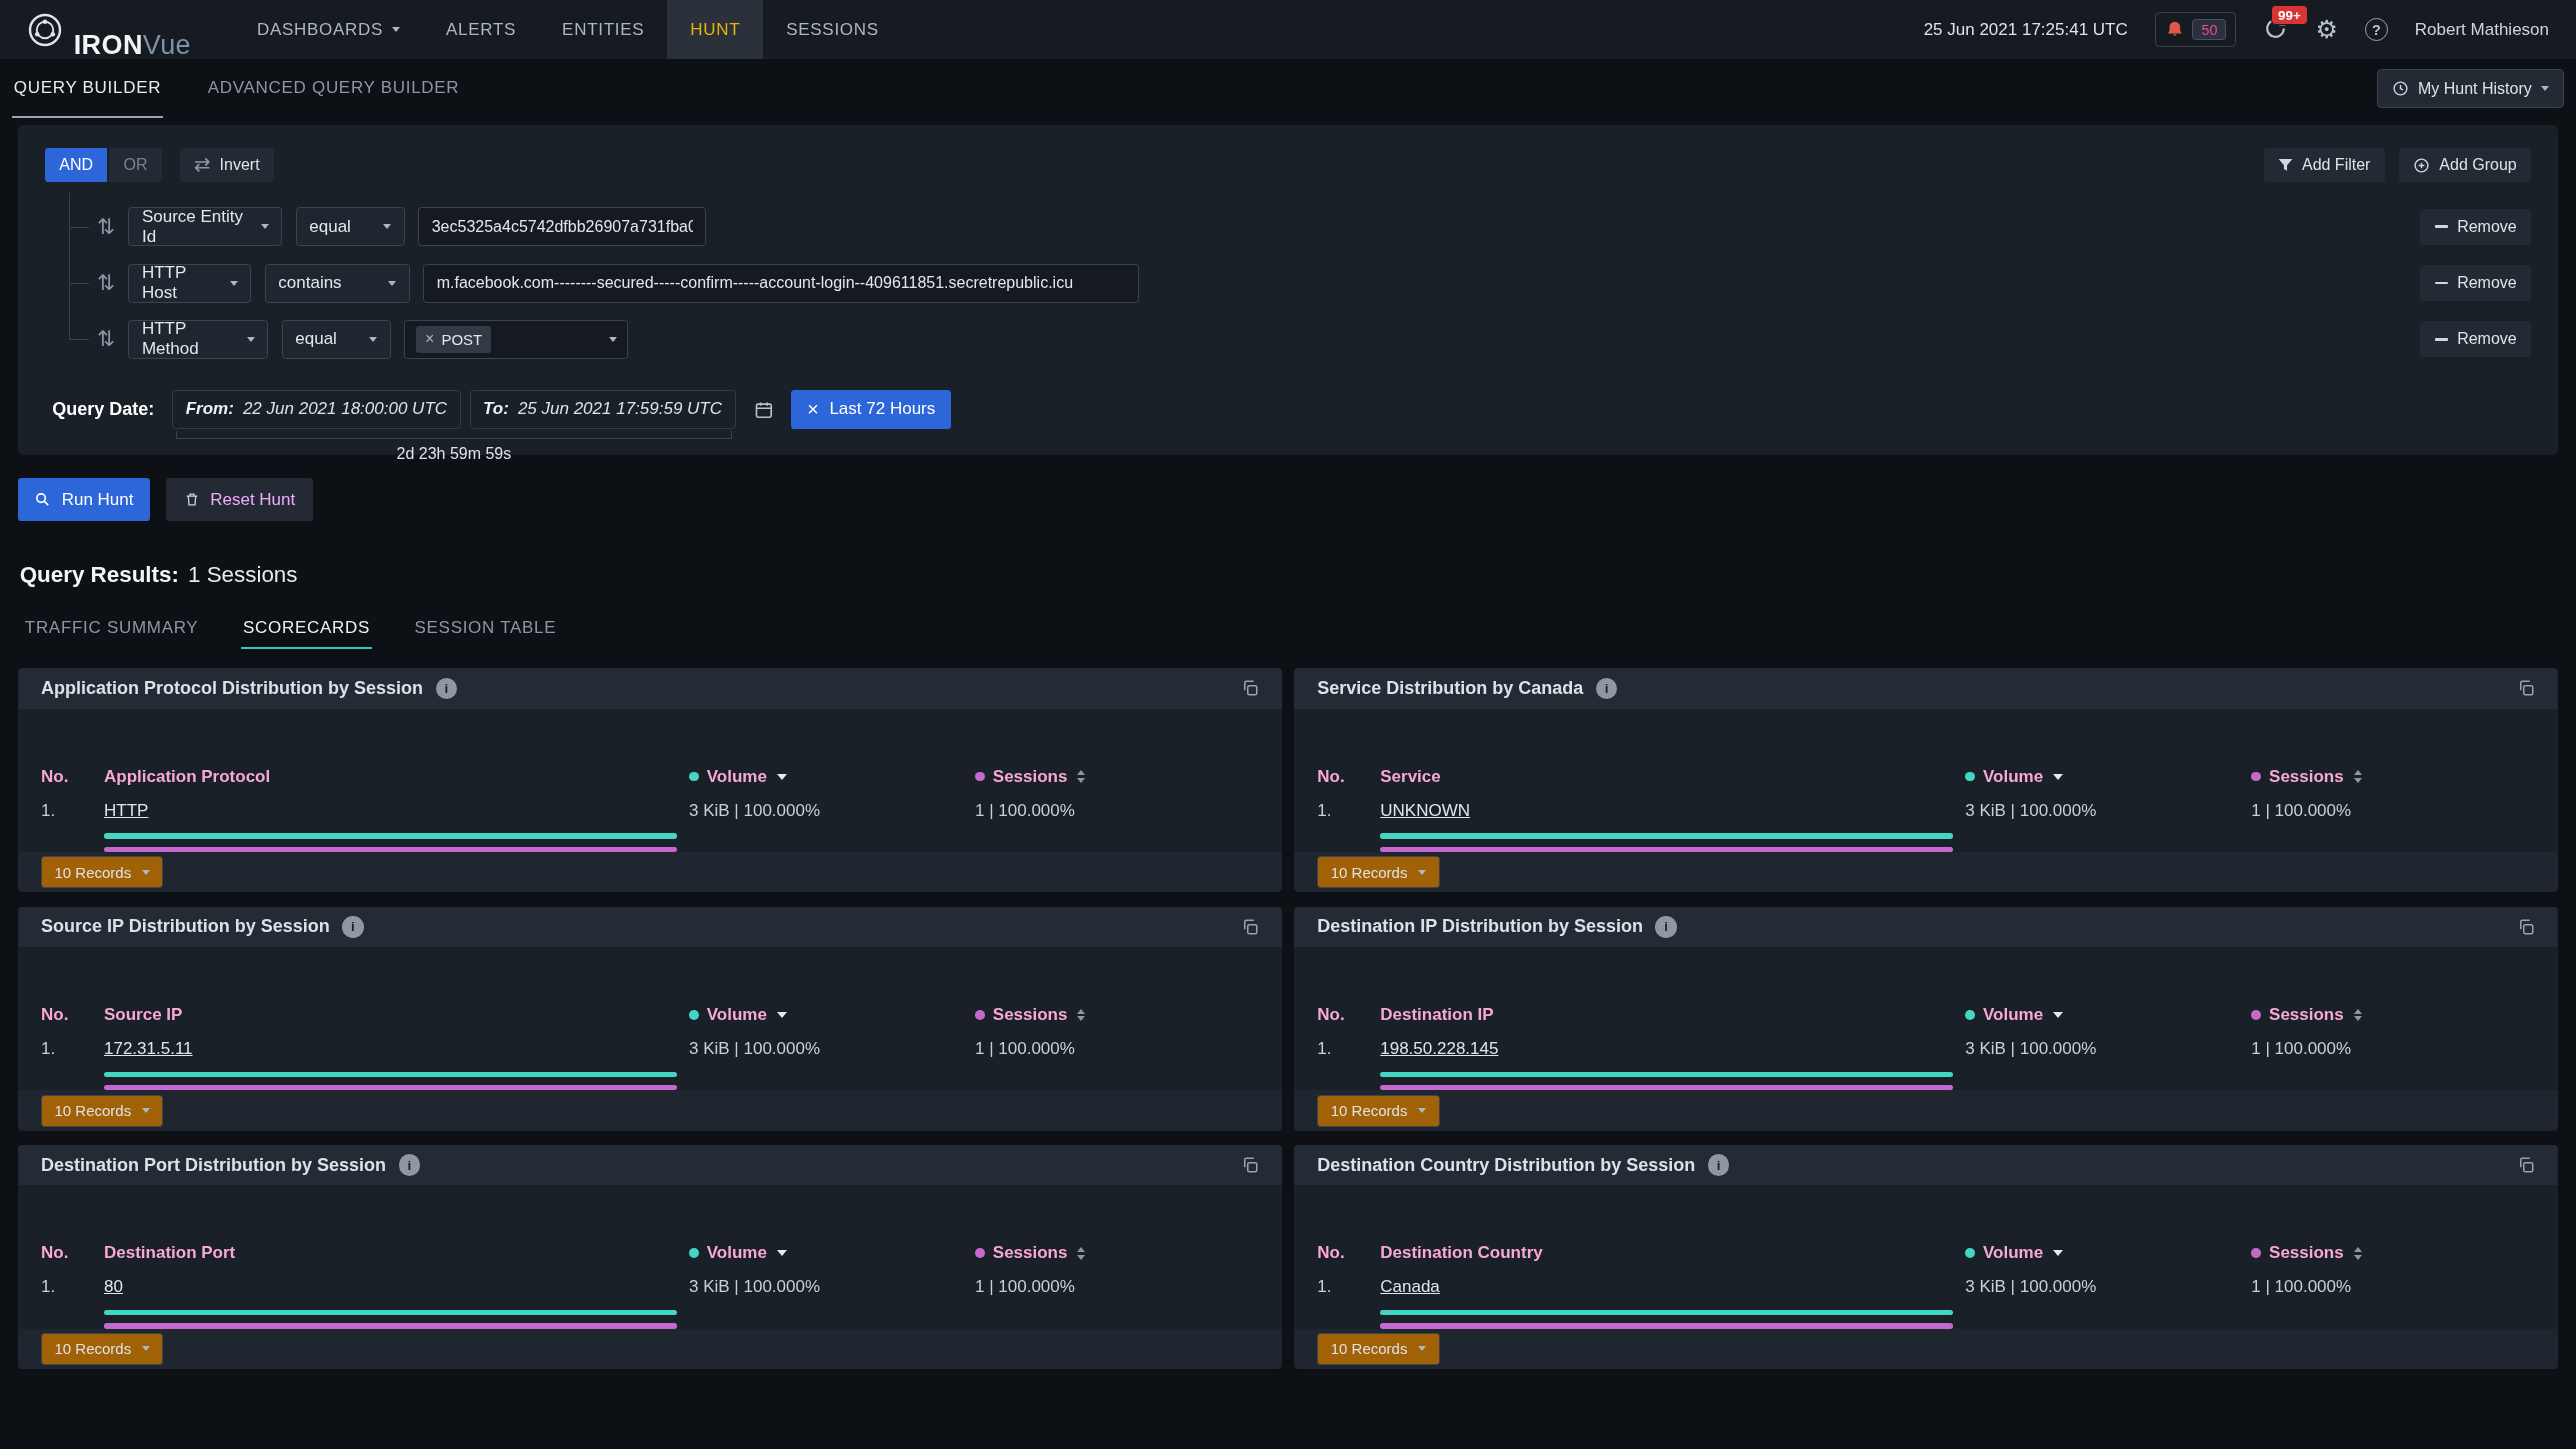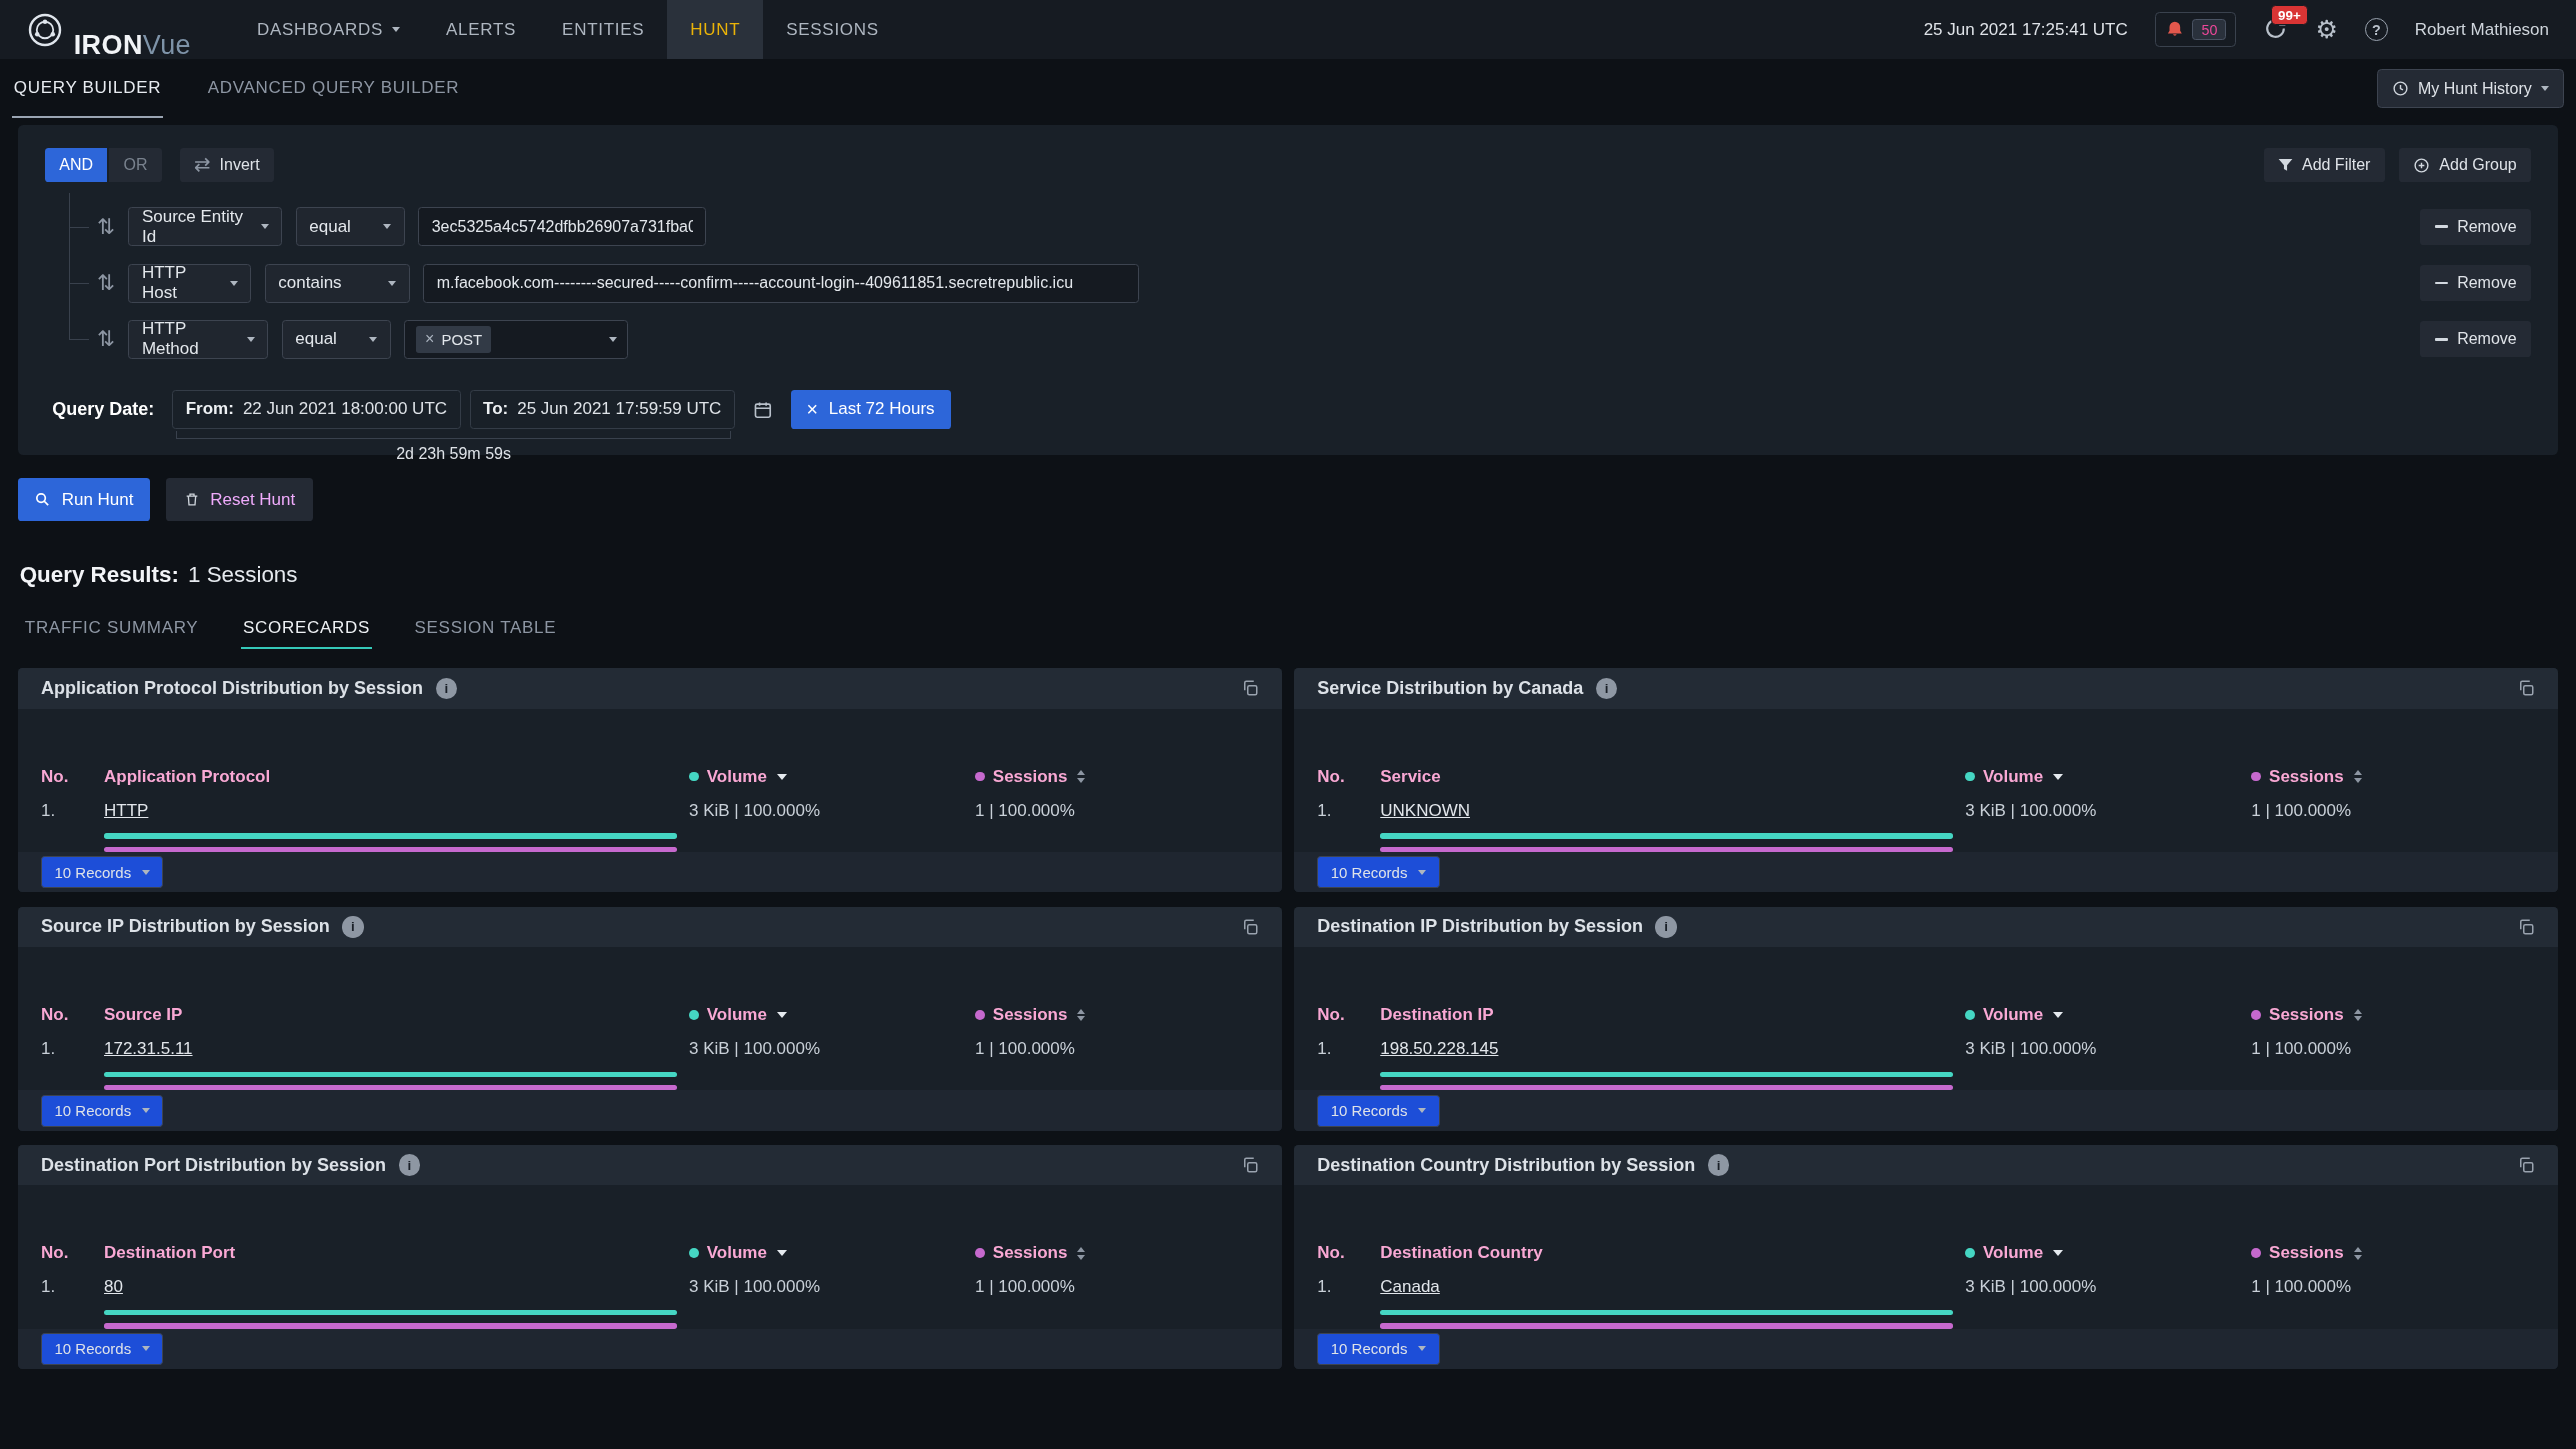--- a/index.html
+++ b/index.html
@@ -127,21 +127,21 @@
     background: #242a34; border-radius: 3.6px; font-size: 16px; color: #dfe3e8; cursor: pointer;
   }
   .minus { width: 13.4px; height: 2.7px; background: #d2d8df; border-radius: 0.9px; }
 
   .qdaterow { display: flex; align-items: flex-start; gap: 18px; margin-top: 29px; padding-left: 7.2px; }
   .qdlabel { font-size: 18px; font-weight: 700; color: #ffffff; line-height: 39px; }
   .rangewrap { display: flex; flex-direction: column; }
   .rangeboxes { display: flex; gap: 9px; }
   .dtbox {
     display: flex; align-items: center; gap: 9px; height: 39px; padding: 0 12.5px;
-    border: 0.9px solid #343c47; border-radius: 3.6px;
+    border: 0.9px solid #343c47; border-radius: 3.6px; font-style: italic;
   }
   .dtlab { font-size: 17px; font-weight: 700; color: #eef1f4; }
   .dtval { font-size: 17px; color: #dfe3e8; }
   .bracket {
     height: 8px; margin: 1.8px 3.6px 0; border-left: 0.9px solid #39414d;
     border-right: 0.9px solid #39414d; border-bottom: 0.9px solid #39414d;
   }
   .duration { text-align: center; font-size: 16px; color: #dfe3e8; margin-top: 6.3px; }
   .calbtn { height: 39px; display: flex; align-items: center; cursor: pointer; }
   .bluebtn {
@@ -208,21 +208,21 @@
   .bars { margin: 12.5px 0 0 63px; width: 573px; }
   .bar { height: 5.4px; border-radius: 2.7px; }
   .bar.teal { background: #45d6c3; margin-bottom: 8px; }
   .bar.mag { background: #c669ce; }
   .cfoot {
     margin-top: auto; height: 47px; background: #1f2630; border-radius: 0 0 4.5px 4.5px;
     display: flex; align-items: center; padding: 0 23px;
   }
   .records {
     height: 32px; padding: 0 12.5px; display: flex; align-items: center; gap: 10.7px;
-    background: #1d4ed8; border: 0.9px solid #3d4450; border-radius: 3.6px;
+    background: #a16207; border: 0.9px solid #3d4450; border-radius: 3.6px;
     font-size: 15px; color: #dfe3e8; cursor: pointer; font-family: "Liberation Sans", sans-serif;
   }
 </style>
 </head>
 <body>
 
 <header class="topnav">
   <div class="brand">
     <svg width="36" height="36" viewBox="0 0 24 24">
         <circle cx="12" cy="12" r="10" fill="none" stroke="#dfe5ec" stroke-width="1.6"></circle>

